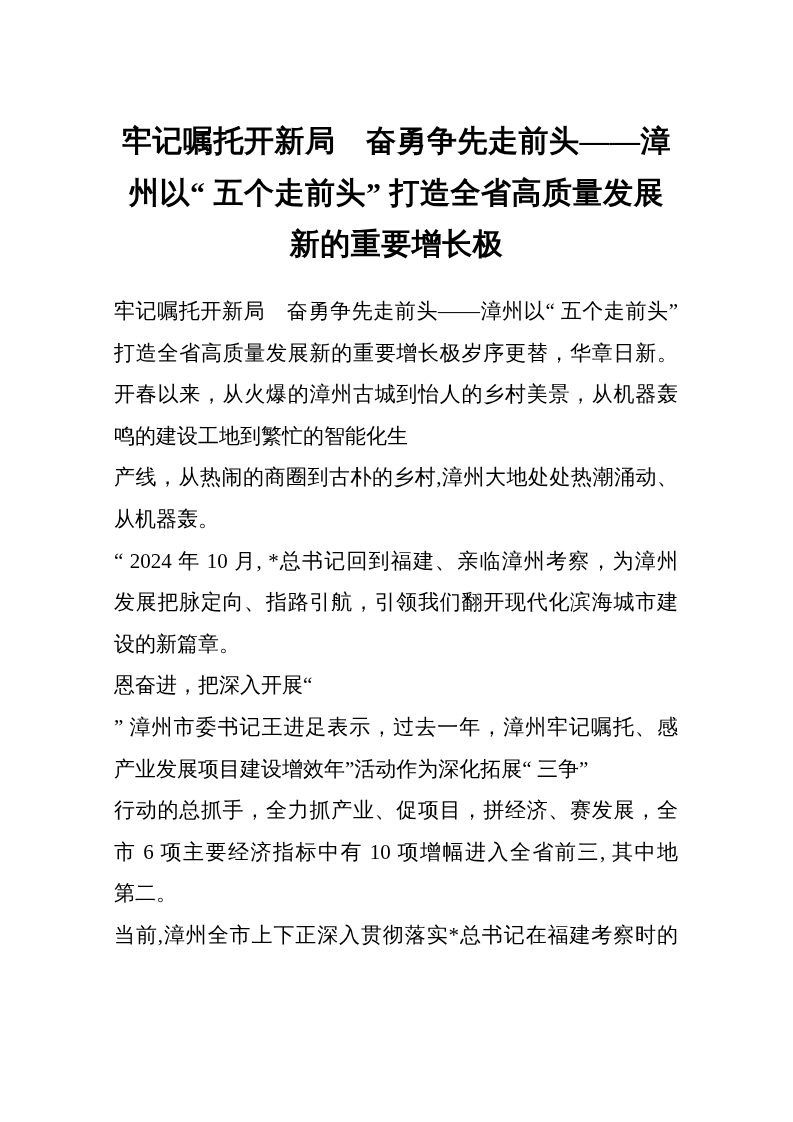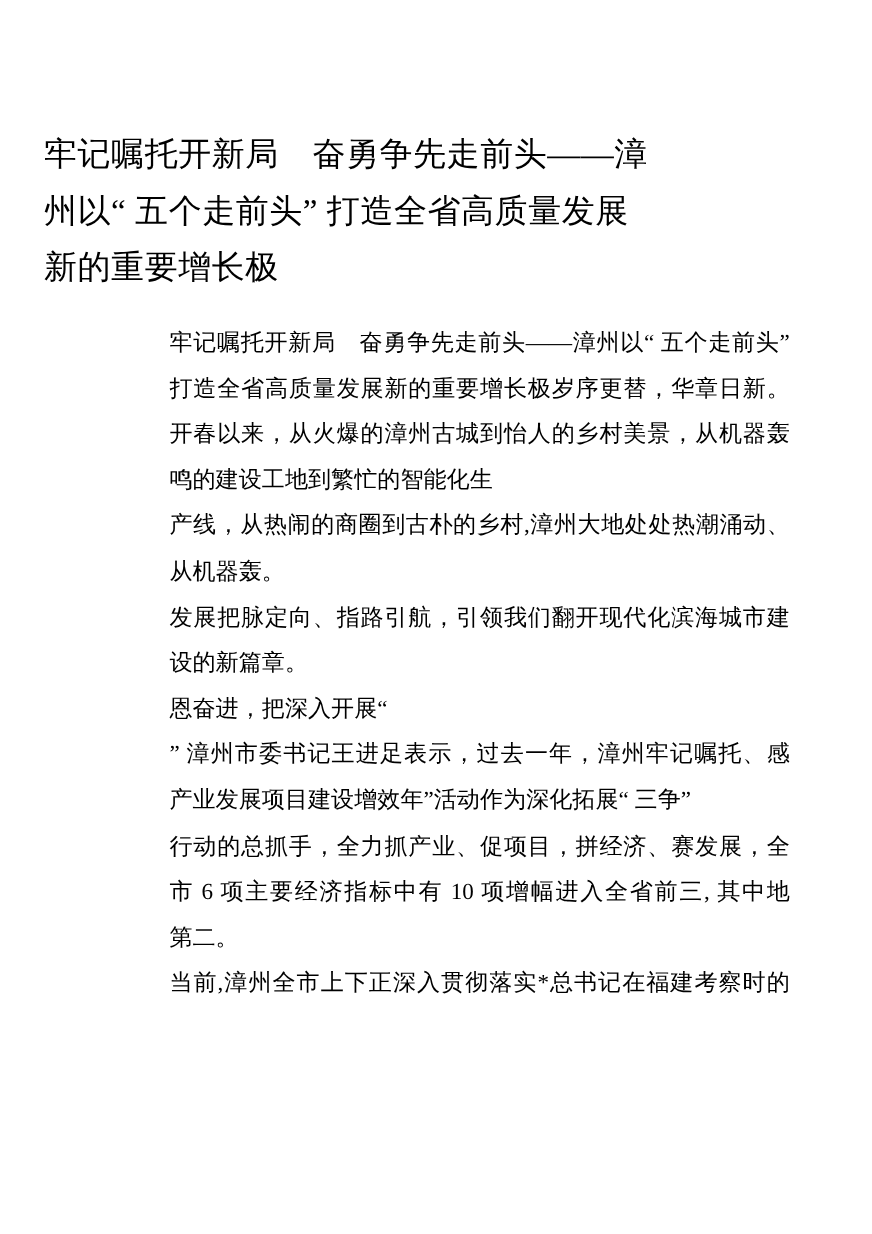--- a/index.html
+++ b/index.html
@@ -16,37 +16,36 @@
     font-family: "Liberation Serif", "DejaVu Serif", serif;
     overflow: hidden;
   }
   .doc-title {
     position: absolute;
     left: 40px;
     right: 40px;
     top: 115px;
     margin: 0;
     font-size: 30px;
-    font-weight: 400;
-    text-align: left;
+    font-weight: 700;
+    text-align: center;
     letter-spacing: 0.5px;
   }
   .title-line {
     height: 51.5px;
     line-height: 51.5px;
     white-space: nowrap;
   }
   .doc-body {
     position: absolute;
     left: 114px;
     top: 291px;
     width: 564px;
     font-size: 21px;
     font-weight: 400;
-    margin-left: 40px;
   }
   .body-line {
     height: 41.6px;
     line-height: 41.6px;
     overflow: hidden;
   }
   .body-line.justify {
     text-align: justify;
     text-align-last: justify;
   }
@@ -60,20 +59,21 @@
       <div class="title-line">州以“ 五个走前头” 打造全省高质量发展</div>
       <div class="title-line">新的重要增长极</div>
     </h1>
   <div class="doc-body" id="doc-body">
       <div class="body-line justify">牢记嘱托开新局　奋勇争先走前头——漳州以“ 五个走前头”</div>
       <div class="body-line justify">打造全省高质量发展新的重要增长极岁序更替，华章日新。</div>
       <div class="body-line justify">开春以来，从火爆的漳州古城到怡人的乡村美景，从机器轰</div>
       <div class="body-line">鸣的建设工地到繁忙的智能化生</div>
       <div class="body-line justify">产线，从热闹的商圈到古朴的乡村,漳州大地处处热潮涌动、</div>
       <div class="body-line">从机器轰。</div>
+      <div class="body-line justify">“ 2024 年 10 月, *总书记回到福建、亲临漳州考察，为漳州</div>
       <div class="body-line justify">发展把脉定向、指路引航，引领我们翻开现代化滨海城市建</div>
       <div class="body-line">设的新篇章。</div>
       <div class="body-line">恩奋进，把深入开展“</div>
       <div class="body-line justify">” 漳州市委书记王进足表示，过去一年，漳州牢记嘱托、感</div>
       <div class="body-line">产业发展项目建设增效年”活动作为深化拓展“ 三争”</div>
       <div class="body-line justify">行动的总抓手，全力抓产业、促项目，拼经济、赛发展，全</div>
       <div class="body-line justify">市 6 项主要经济指标中有 10 项增幅进入全省前三, 其中地</div>
       <div class="body-line">第二。</div>
       <div class="body-line justify">当前,漳州全市上下正深入贯彻落实*总书记在福建考察时的</div>
     </div>

